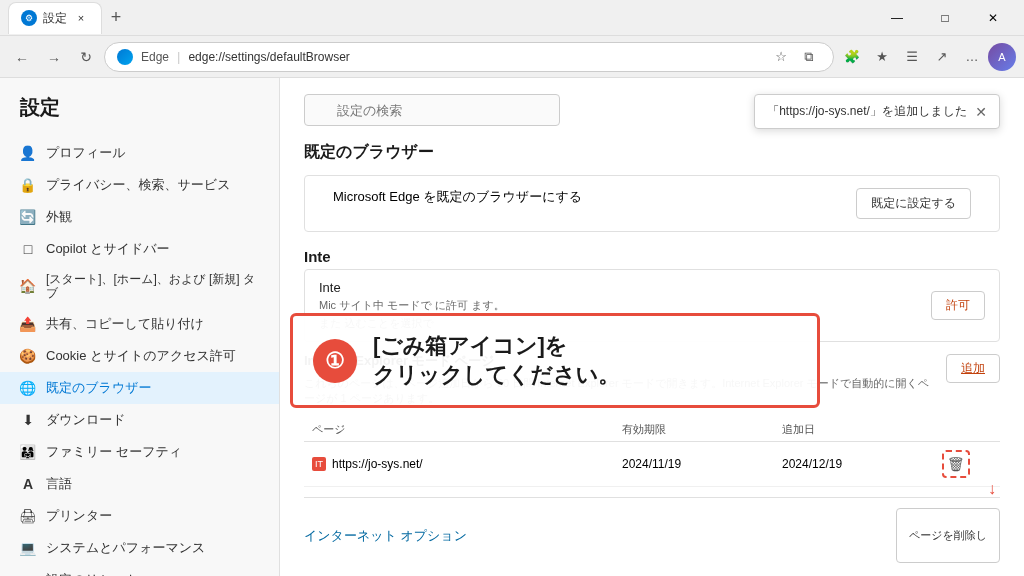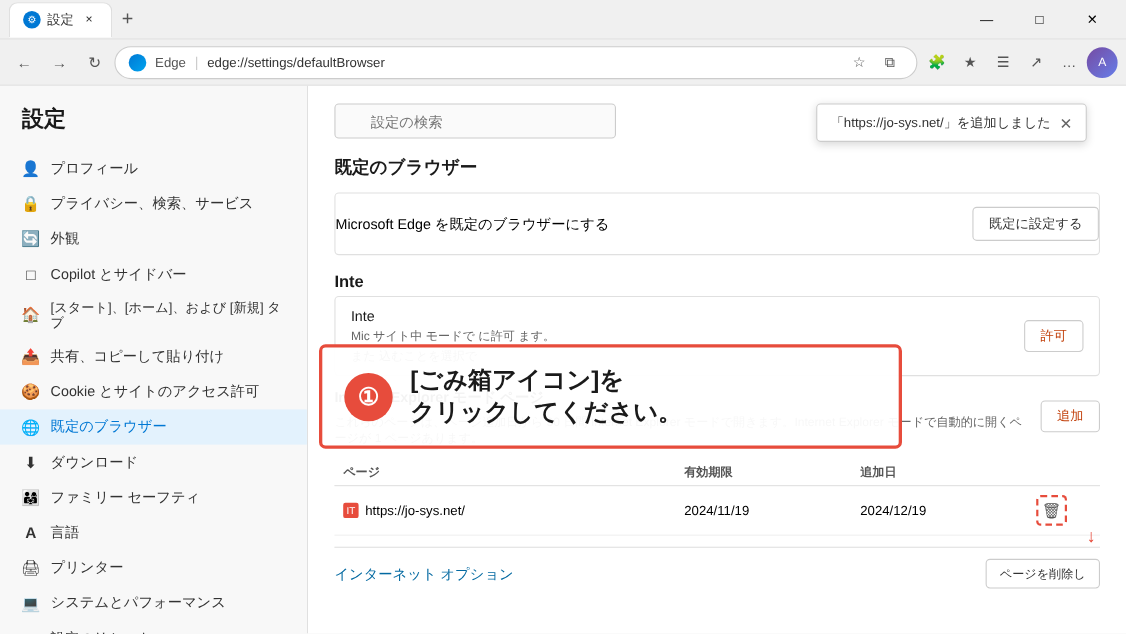--- a/index.html
+++ b/index.html
@@ -169,21 +169,21 @@
       top: 50%;
       transform: translateY(-50%);
       color: #888;
       font-size: 13px;
     }
 
     
     .toast {
       position: absolute;
       top: 16px;
-      right: 36px;
+      right: 24px;
       background: #fff;
       border: 1px solid #ccc;
       border-radius: 4px;
       padding: 8px 12px;
       display: flex;
       align-items: center;
       gap: 8px;
       font-size: 12px;
       color: #333;
       box-shadow: 0 2px 8px rgba(0,0,0,0.15);
@@ -196,25 +196,24 @@
       font-size: 16px;
       font-weight: 600;
       color: #1a1a1a;
       margin-bottom: 12px;
     }
 
     
     .card {
       border: 1px solid #e0e0e0;
       border-radius: 4px;
-      padding: 12px 0;
+      padding: 12px 28px;
       margin-bottom: 16px;
       background: #fff;
       display: flex;
-      align-items: center;
       justify-content: space-between;
     }
     .btn-default {
       padding: 6px 14px;
       background: #fff;
       border: 1px solid #ccc;
       border-radius: 4px;
       font-size: 12px;
       cursor: pointer;
       color: #333;
@@ -263,21 +262,21 @@
       font-weight: 600;
       margin-bottom: 6px;
       color: #1a1a1a;
     }
     .ie-page-desc { font-size: 11px; color: #666; margin-bottom: 8px; }
     .ie-table-header {
       display: grid;
       grid-template-columns: 1fr 160px 160px 50px;
       font-size: 11px;
       color: #555;
-      font-weight: 700;
+      font-weight: 400;
       padding: 4px 8px;
       border-bottom: 1px solid #e0e0e0;
     }
     .ie-table-row {
       display: grid;
       grid-template-columns: 1fr 160px 160px 50px;
       align-items: center;
       padding: 8px 8px;
       border-bottom: 1px solid #f0f0f0;
       font-size: 12px;
@@ -308,21 +307,21 @@
     }
 
     
     .ie-options-row {
       display: flex; align-items: center; justify-content: space-between;
       padding: 10px 0;
       border-top: 1px solid #e0e0e0;
     }
     .ie-options-label { font-size: 13px; font-weight: 400; color: #0369a1; }
     .btn-page-delete {
-      padding: 5px 12px;
+      padding: 19px 12px;
       background: #fff;
       border: 1px solid #ccc;
       border-radius: 4px;
       font-size: 11px;
       cursor: pointer;
       color: #333;
     }
 
     
     .annotation-overlay {
@@ -507,21 +506,21 @@
             <button class="btn-add">許可</button>
           </div>
         </div>
 
         <div class="ie-pages-section">
           <div style="display:flex;justify-content:space-between;align-items:flex-start;margin-bottom:4px;">
             <div>
               <div class="ie-pages-header">Internet Explorer モード ページ</div>
               <div class="ie-page-desc">これらのページは、ページ追加日から 30 日間 Internet Explorer モードで開きます。Internet Explorer モードで自動的に開くページが 1 ページあります。</div>
             </div>
-            <button class="btn-add" style="flex-shrink:0;margin-left:12px;margin-top:12px;">追加</button>
+            <button class="btn-add" style="flex-shrink:0;margin-left:12px;margin-top:2px;text-decoration:underline;">追加</button>
           </div>
 
           <div class="ie-table-header">
             <span>ページ</span>
             <span>有効期限</span>
             <span>追加日</span>
             <span></span>
           </div>
 
           <div class="ie-table-row">

